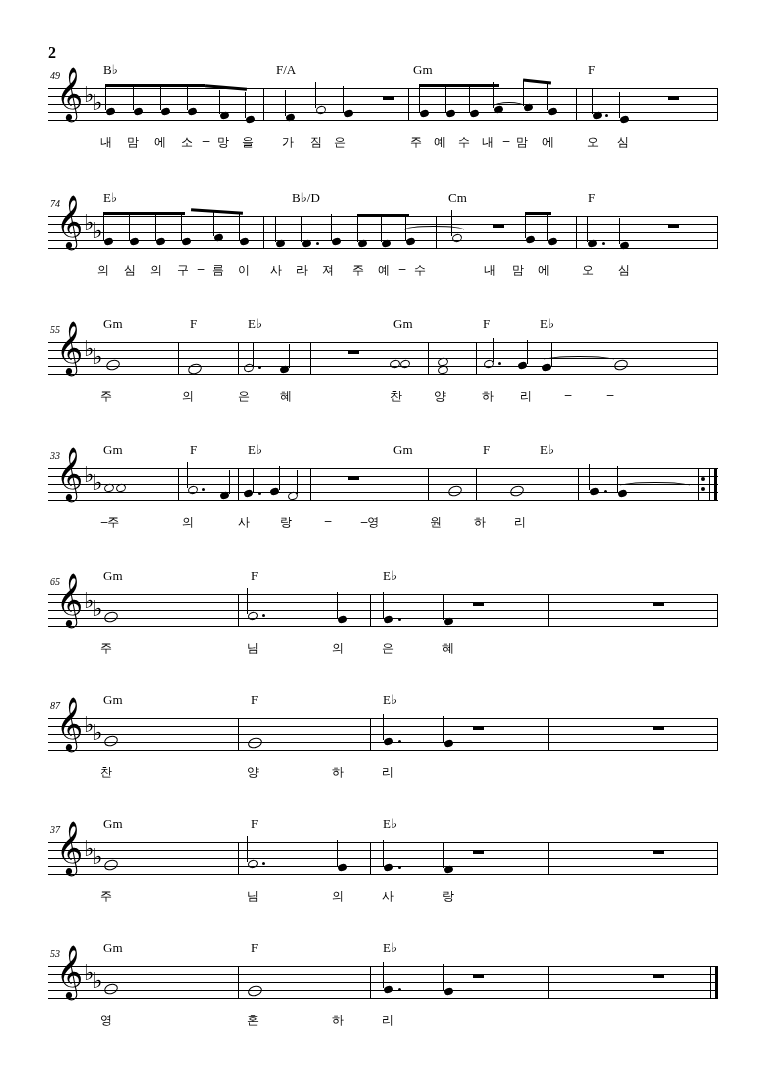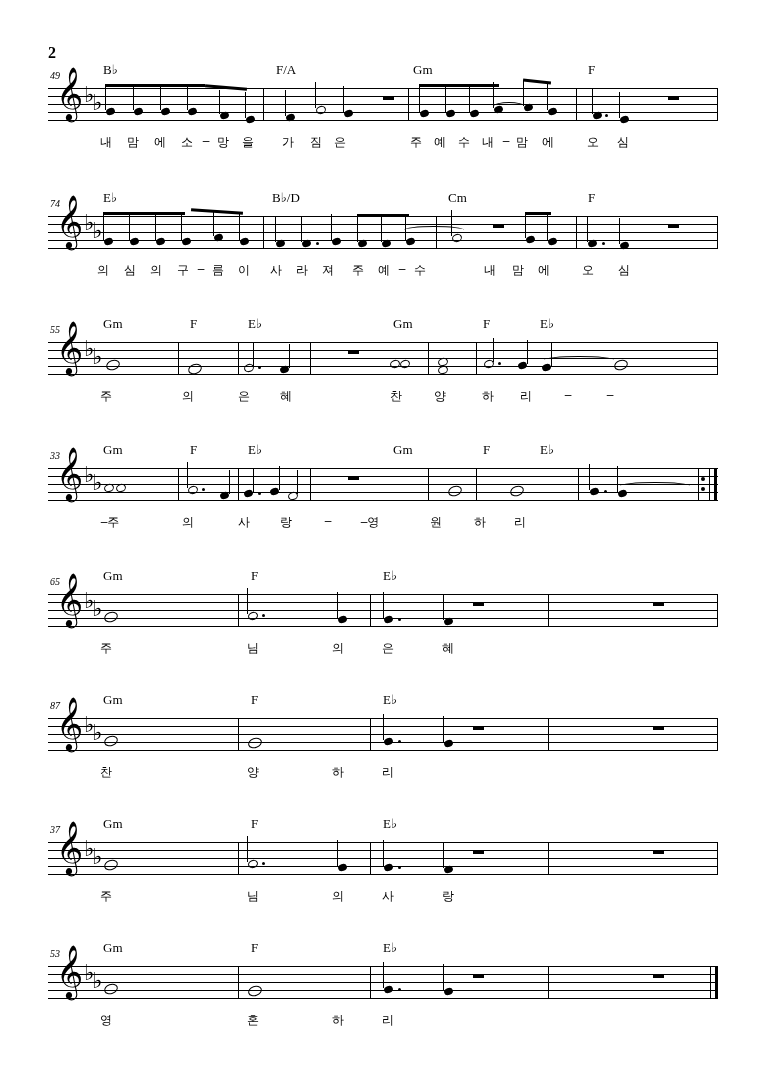--- a/index.html
+++ b/index.html
@@ -274,21 +274,21 @@
         <div class="sl"></div>
         <div class="sl"></div>
         <div class="sl"></div>
         <div class="sl"></div>
     </div>
     <div class="clef">𝄞</div>
     <div class="keysig f1">♭</div>
     <div class="keysig f2">♭</div>
 
     <div class="chord" style="left:55px;">E♭</div>
-    <div class="chord" style="left:224px;">B♭/D</div>
+    <div class="chord" style="left:244px;">B♭/D</div>
     <div class="chord" style="left:400px;">Cm</div>
     <div class="chord" style="left:540px;">F</div>
 
     <div class="note" style="left:56px; top:48px;"></div>
     <div class="stem" style="left:55px; top:24px; height:26px;"></div>
     <div class="note" style="left:82px; top:48px;"></div>
     <div class="stem" style="left:81px; top:24px; height:26px;"></div>
     <div class="note" style="left:108px; top:48px;"></div>
     <div class="stem" style="left:107px; top:24px; height:26px;"></div>
     <div class="note" style="left:134px; top:48px;"></div>

